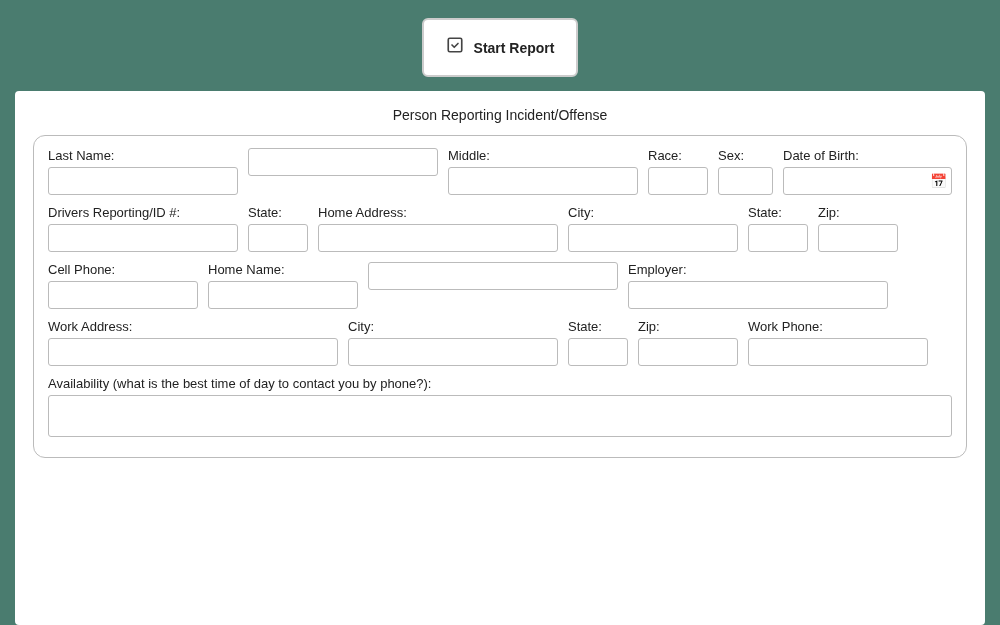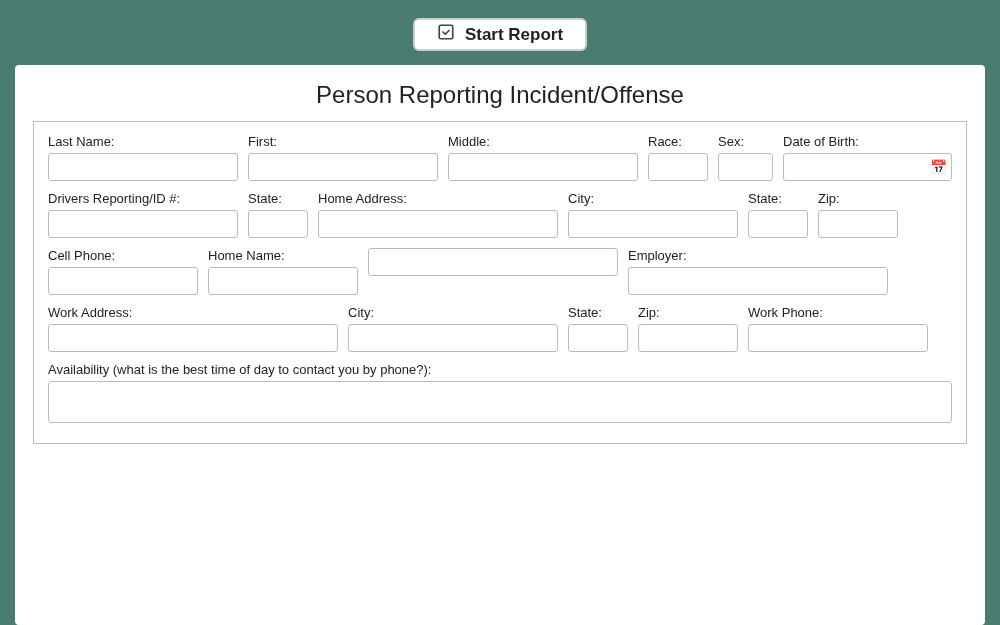--- a/index.html
+++ b/index.html
@@ -25,22 +25,22 @@
       display: flex;
       justify-content: center;
       align-items: center;
       padding: 18px 0 14px 0;
     }
 
     .start-report-btn {
       background: white;
       border: 2px solid #ccc;
       border-radius: 6px;
-      padding: 3px 22px;
-      font-size: 17px;
+      padding: 16px 22px;
+      font-size: 14px;
       font-weight: 600;
       cursor: pointer;
       display: flex;
       align-items: center;
       gap: 10px;
       color: #222;
     }
 
     .edit-icon {
       font-size: 18px;
@@ -50,29 +50,29 @@
     .main-content {
       width: 970px;
       background: white;
       border-radius: 4px;
       padding: 16px 18px 14px 18px;
       flex: 1;
     }
 
     .section-title {
       text-align: center;
-      font-size: 24px;
+      font-size: 14px;
       font-weight: 500;
       color: #222;
       margin-bottom: 12px;
     }
 
     .form-container {
       border: 1px solid #bbb;
-      border-radius: 0;
+      border-radius: 12px;
       padding: 12px 14px 10px 14px;
       background: #fff;
     }
 
     .form-row {
       display: flex;
       align-items: flex-start;
       gap: 0;
       margin-bottom: 10px;
     }
@@ -187,21 +187,20 @@
   <div class="section-title">Person Reporting Incident/Offense</div>
 
   <div class="form-container">
 
     <div class="form-row">
       <div class="form-field">
         <label class="field-label">Last Name:</label>
         <input class="field-input f-lastname" type="text" style="">
       </div>
       <div class="form-field">
-        <label class="field-label">First:</label>
         <input class="field-input f-first" type="text" style="">
       </div>
       <div class="form-field">
         <label class="field-label">Middle:</label>
         <input class="field-input f-middle" type="text" style="">
       </div>
       <div class="form-field">
         <label class="field-label">Race:</label>
         <input class="field-input f-race" type="text" style="">
       </div>

